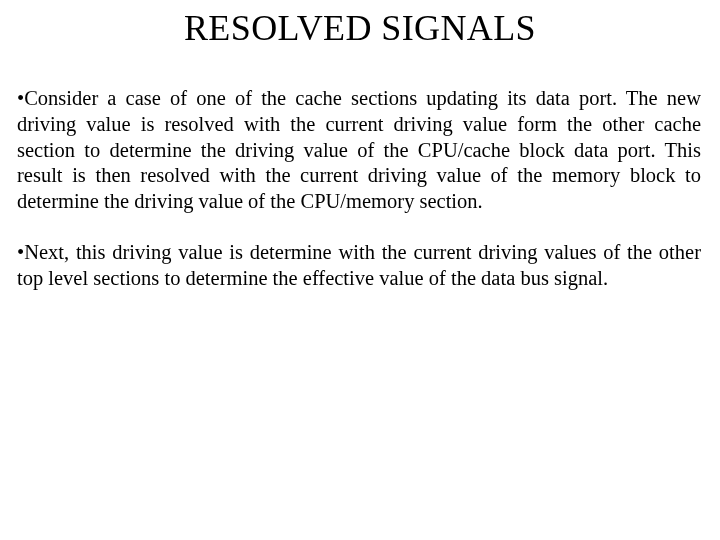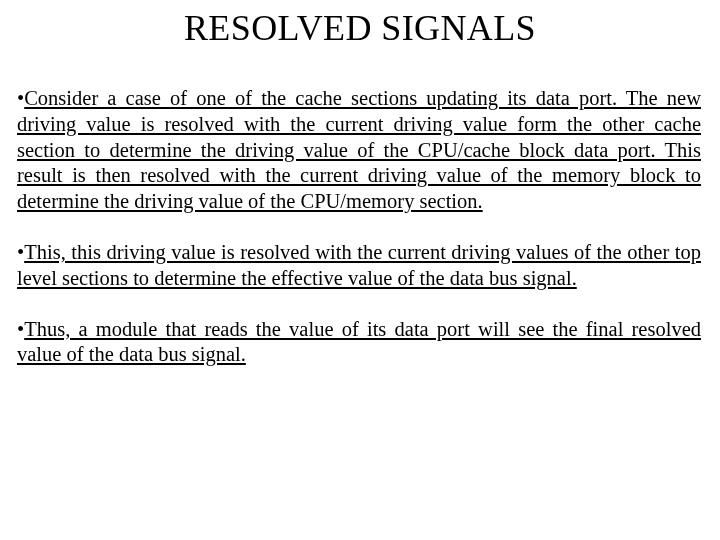--- a/index.html
+++ b/index.html
@@ -63,34 +63,32 @@
   }
 
   .bullet-para .bullet-mark {
     font-family: "Liberation Serif", "DejaVu Serif", serif;
     font-size: 20.5px;
     line-height: 25.8px;
   }
 
   .bullet-para .para-text {
     font-family: "Liberation Serif", "DejaVu Serif", serif;
-    text-decoration: underline;
   }
 </style>
 </head>
 <body>
 
 <div class="slide">
 
   <div class="slide-title">RESOLVED SIGNALS</div>
 
   <div class="body-block">
 
     <p class="bullet-para"><span class="bullet-mark">•</span><span class="para-text">Consider a case of one of the cache sections updating its data port. The new driving value is resolved with the current driving value form the other cache section to determine the driving value of the CPU/cache block data port. This result is then resolved with the current driving value of the memory block to determine the driving value of the CPU/memory section.</span></p>
 
-    <p class="bullet-para"><span class="bullet-mark">•</span><span class="para-text">This, this driving value is resolved with the current driving values of the other top level sections to determine the effective value of the data bus signal.</span></p>
+    <p class="bullet-para"><span class="bullet-mark">•</span><span class="para-text">Next, this driving value is determine with the current driving values of the other top level sections to determine the effective value of the data bus signal.</span></p>
 
 
-    <p class="bullet-para"><span class="bullet-mark">•</span><span class="para-text">Thus, a module that reads the value of its data port will see the final resolved value of the data bus signal.</span></p>
 
   </div>
 
 </div>
 
 </body></html>

